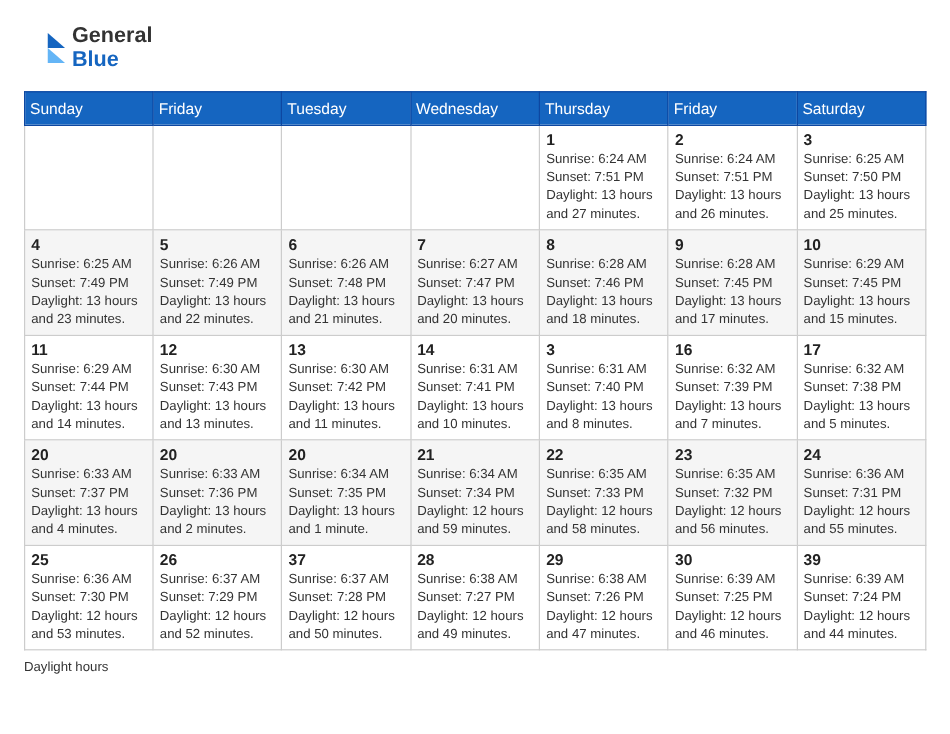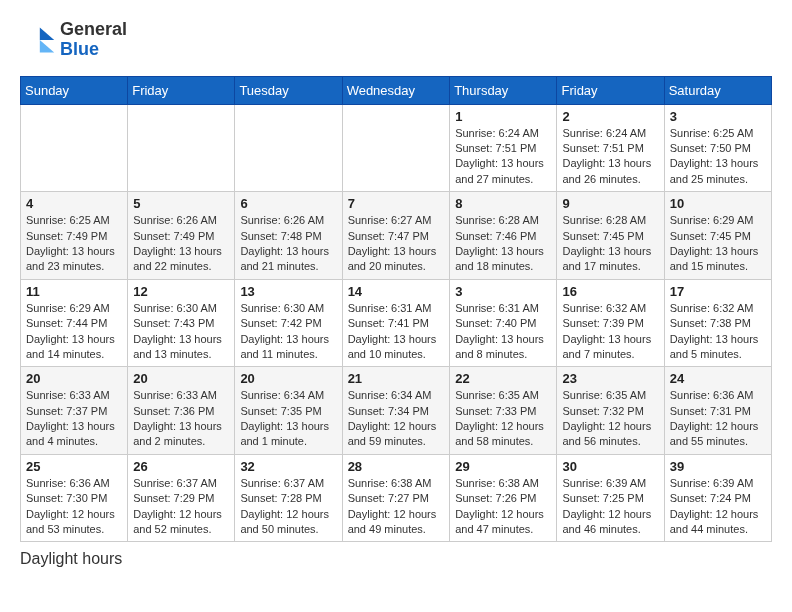--- a/index.html
+++ b/index.html
@@ -79,21 +79,21 @@
     .day-info {
       color: #333;
       line-height: 1.4;
       font-size: 11px;
     }
     .empty-cell {
       background: #fff !important;
     }
     .footer-note {
       margin-top: 8px;
-      font-size: 16px;
+      font-size: 11px;
       color: #555;
       display: flex;
       gap: 20px;
       align-items: flex-start;
     }
     .footer-note span { color: #333; }
   </style>
 </head>
 <body>
 
@@ -236,21 +236,21 @@
       <tr>
         <td>
           <div class="day-num">25</div>
           <div class="day-info">Sunrise: 6:36 AM<br>Sunset: 7:30 PM<br>Daylight: 12 hours and 53 minutes.</div>
         </td>
         <td>
           <div class="day-num">26</div>
           <div class="day-info">Sunrise: 6:37 AM<br>Sunset: 7:29 PM<br>Daylight: 12 hours and 52 minutes.</div>
         </td>
         <td>
-          <div class="day-num">32</div>
+          <div class="day-num">37</div>
           <div class="day-info">Sunrise: 6:37 AM<br>Sunset: 7:28 PM<br>Daylight: 12 hours and 50 minutes.</div>
         </td>
         <td>
           <div class="day-num">28</div>
           <div class="day-info">Sunrise: 6:38 AM<br>Sunset: 7:27 PM<br>Daylight: 12 hours and 49 minutes.</div>
         </td>
         <td>
           <div class="day-num">29</div>
           <div class="day-info">Sunrise: 6:38 AM<br>Sunset: 7:26 PM<br>Daylight: 12 hours and 47 minutes.</div>
         </td>

